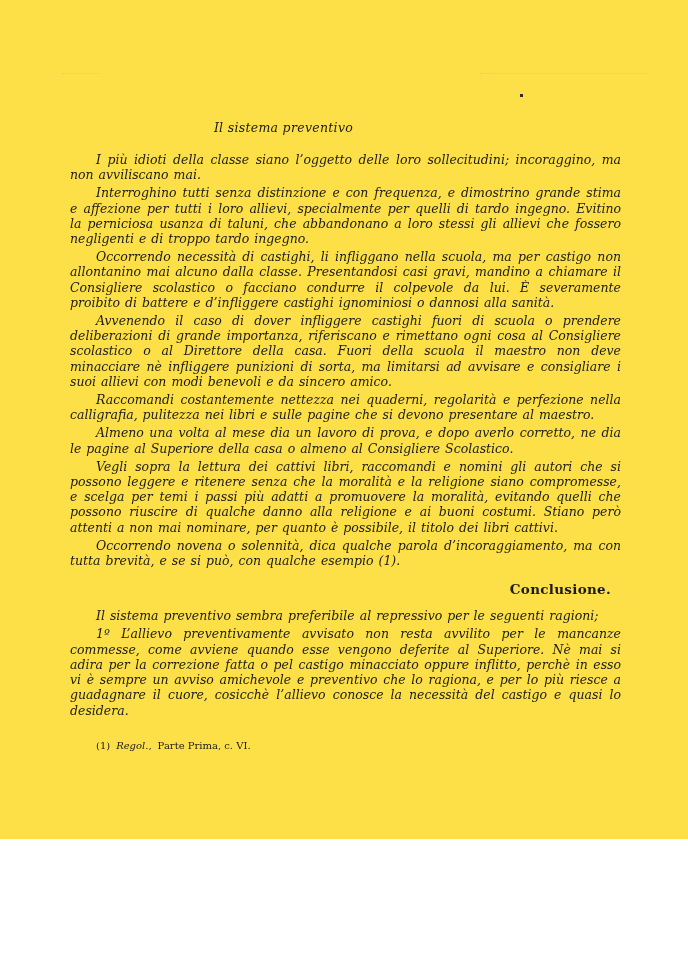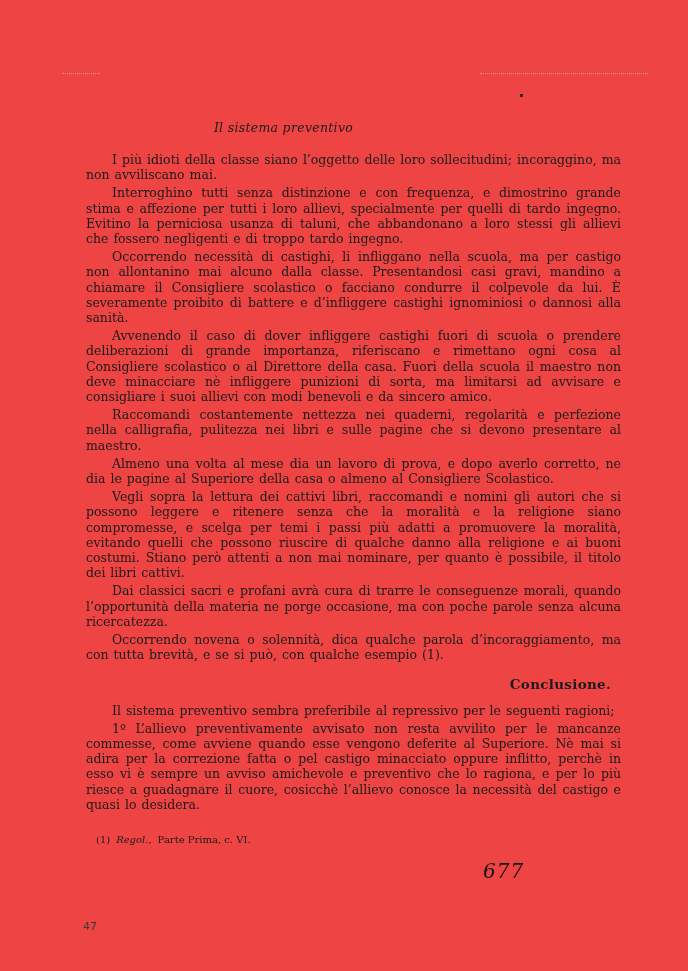--- a/index.html
+++ b/index.html
@@ -3,47 +3,48 @@
 <meta charset="utf-8">
 <style>
   html, body {
     margin: 0;
     padding: 0;
     background: #ffffff;
   }
   .page {
     position: relative;
     width: 688px;
-    height: 971px;
-    background: #ef4444;
+    height: 839px;
+    background: #fde047;
     font-family: "DejaVu Serif", serif;
     color: #1b1b1b;
     overflow: hidden;
   }
   .textblock {
     position: absolute;
     left: 70px;
     top: 120px;
     width: 551px;
   }
   .running-header {
     font-style: italic;
     font-size: 12.5px;
     text-align: center;
     padding-right: 124px;
     margin: 0 0 17px 0;
     letter-spacing: 0.3px;
   }
   .para {
-    margin: 0 0 3px 16px;
+    margin: 0 0 3px 0;
     font-size: 12.5px;
     line-height: 15.2px;
     text-align: justify;
     text-indent: 26px;
     word-spacing: 1px;
+    font-style: italic;
   }
   .section-heading {
     font-weight: bold;
     font-size: 13.5px;
     text-align: right;
     padding-right: 10px;
     margin: 13px 0 11px 0;
     letter-spacing: 0.3px;
   }
   .footnote {
@@ -103,21 +104,20 @@
     <div class="running-header">Il sistema preventivo</div>
 
     <div>
         <p class="para">I più idioti della classe siano l’oggetto delle loro sollecitudini; incoraggino, ma non avviliscano mai.</p>
         <p class="para">Interroghino tutti senza distinzione e con frequenza, e dimostrino grande stima e affezione per tutti i loro allievi, specialmente per quelli di tardo ingegno. Evitino la perniciosa usanza di taluni, che abbandonano a loro stessi gli allievi che fossero negligenti e di troppo tardo ingegno.</p>
         <p class="para">Occorrendo necessità di castighi, li infliggano nella scuola, ma per castigo non allontanino mai alcuno dalla classe. Presentandosi casi gravi, mandino a chiamare il Consigliere scolastico o facciano condurre il colpevole da lui. È severamente proibito di battere e d’infliggere castighi ignominiosi o dannosi alla sanità.</p>
         <p class="para">Avvenendo il caso di dover infliggere castighi fuori di scuola o prendere deliberazioni di grande importanza, riferiscano e rimettano ogni cosa al Consigliere scolastico o al Direttore della casa. Fuori della scuola il maestro non deve minacciare nè infliggere punizioni di sorta, ma limitarsi ad avvisare e consigliare i suoi allievi con modi benevoli e da sincero amico.</p>
         <p class="para">Raccomandi costantemente nettezza nei quaderni, regolarità e perfezione nella calligrafia, pulitezza nei libri e sulle pagine che si devono presentare al maestro.</p>
         <p class="para">Almeno una volta al mese dia un lavoro di prova, e dopo averlo corretto, ne dia le pagine al Superiore della casa o almeno al Consigliere Scolastico.</p>
         <p class="para">Vegli sopra la lettura dei cattivi libri, raccomandi e nomini gli autori che si possono leggere e ritenere senza che la moralità e la religione siano compromesse, e scelga per temi i passi più adatti a promuovere la moralità, evitando quelli che possono riuscire di qualche danno alla religione e ai buoni costumi. Stiano però attenti a non mai nominare, per quanto è possibile, il titolo dei libri cattivi.</p>
-        <p class="para">Dai classici sacri e profani avrà cura di trarre le conseguenze morali, quando l’opportunità della materia ne porge occasione, ma con poche parole senza alcuna ricercatezza.</p>
         <p class="para">Occorrendo novena o solennità, dica qualche parola d’incoraggiamento, ma con tutta brevità, e se si può, con qualche esempio (1).</p>
       </div>
 
     <div class="section-heading">Conclusione.</div>
 
     <div>
         <p class="para">Il sistema preventivo sembra preferibile al repressivo per le seguenti ragioni;</p>
         <p class="para">1º L’allievo preventivamente avvisato non resta avvilito per le mancanze commesse, come avviene quando esse vengono deferite al Superiore. Nè mai si adira per la correzione fatta o pel castigo minacciato oppure inflitto, perchè in esso vi è sempre un avviso amichevole e preventivo che lo ragiona, e per lo più riesce a guadagnare il cuore, cosicchè l’allievo conosce la necessità del castigo e quasi lo desidera.</p>
       </div>
 

